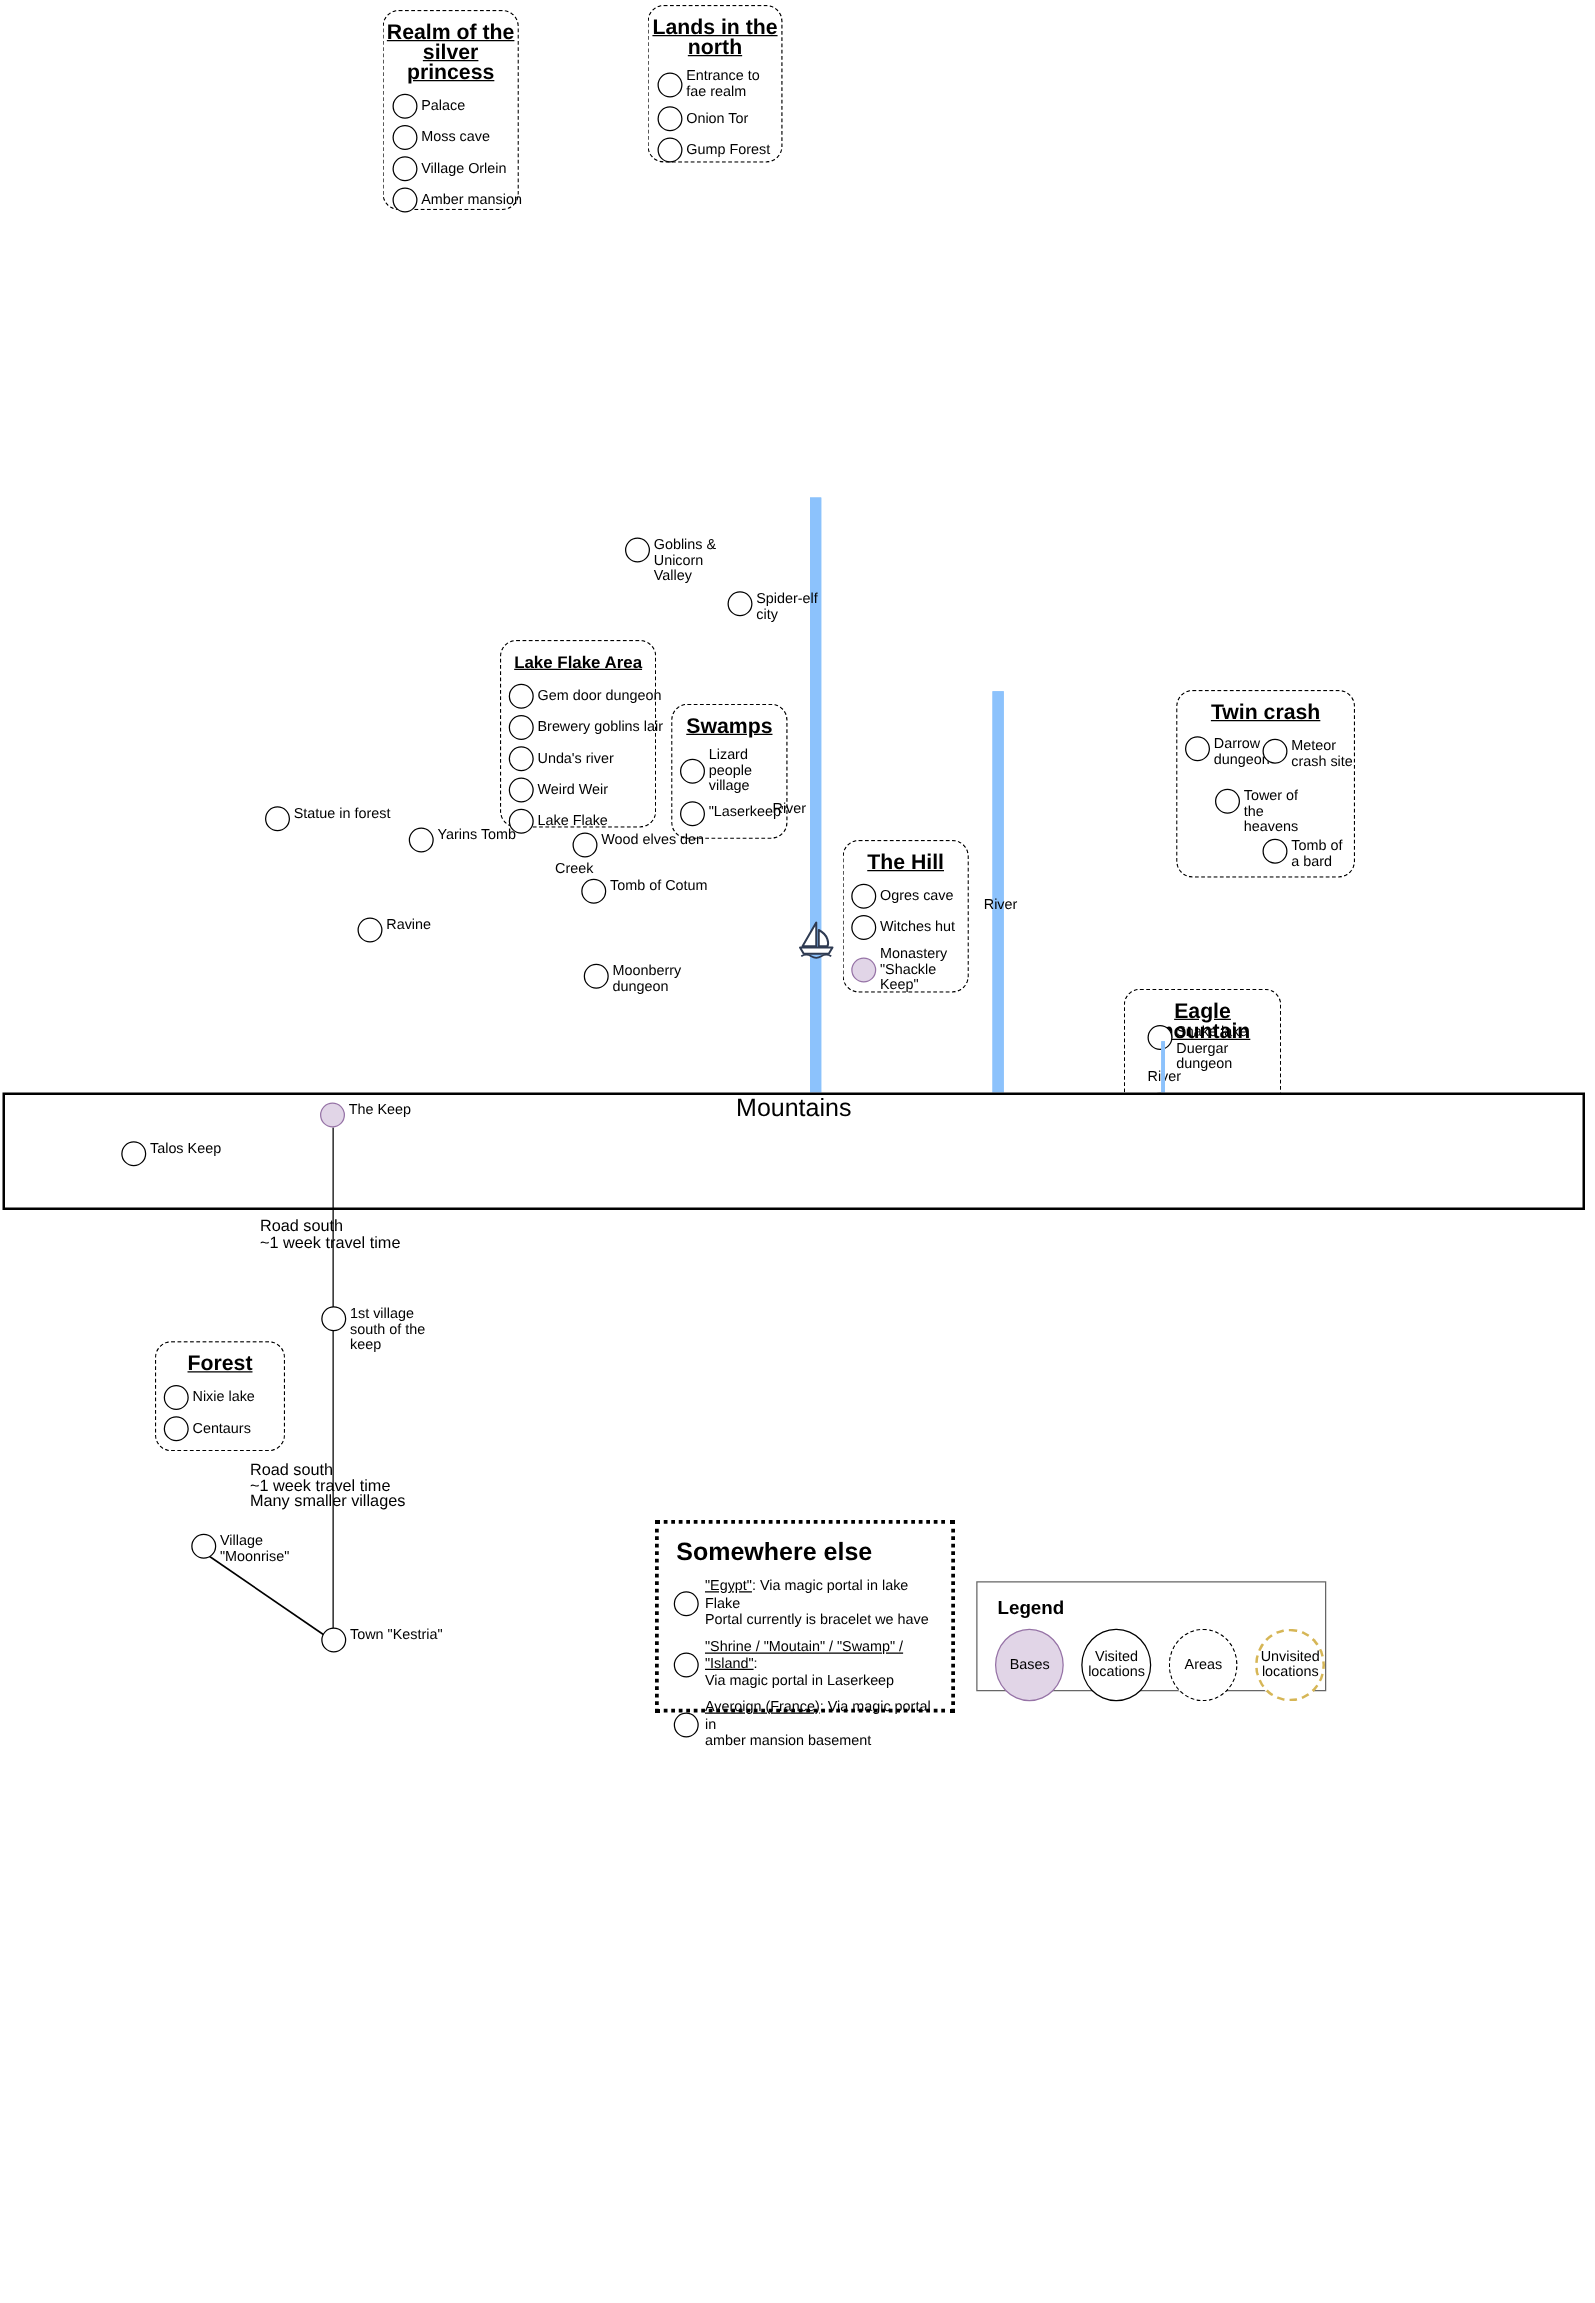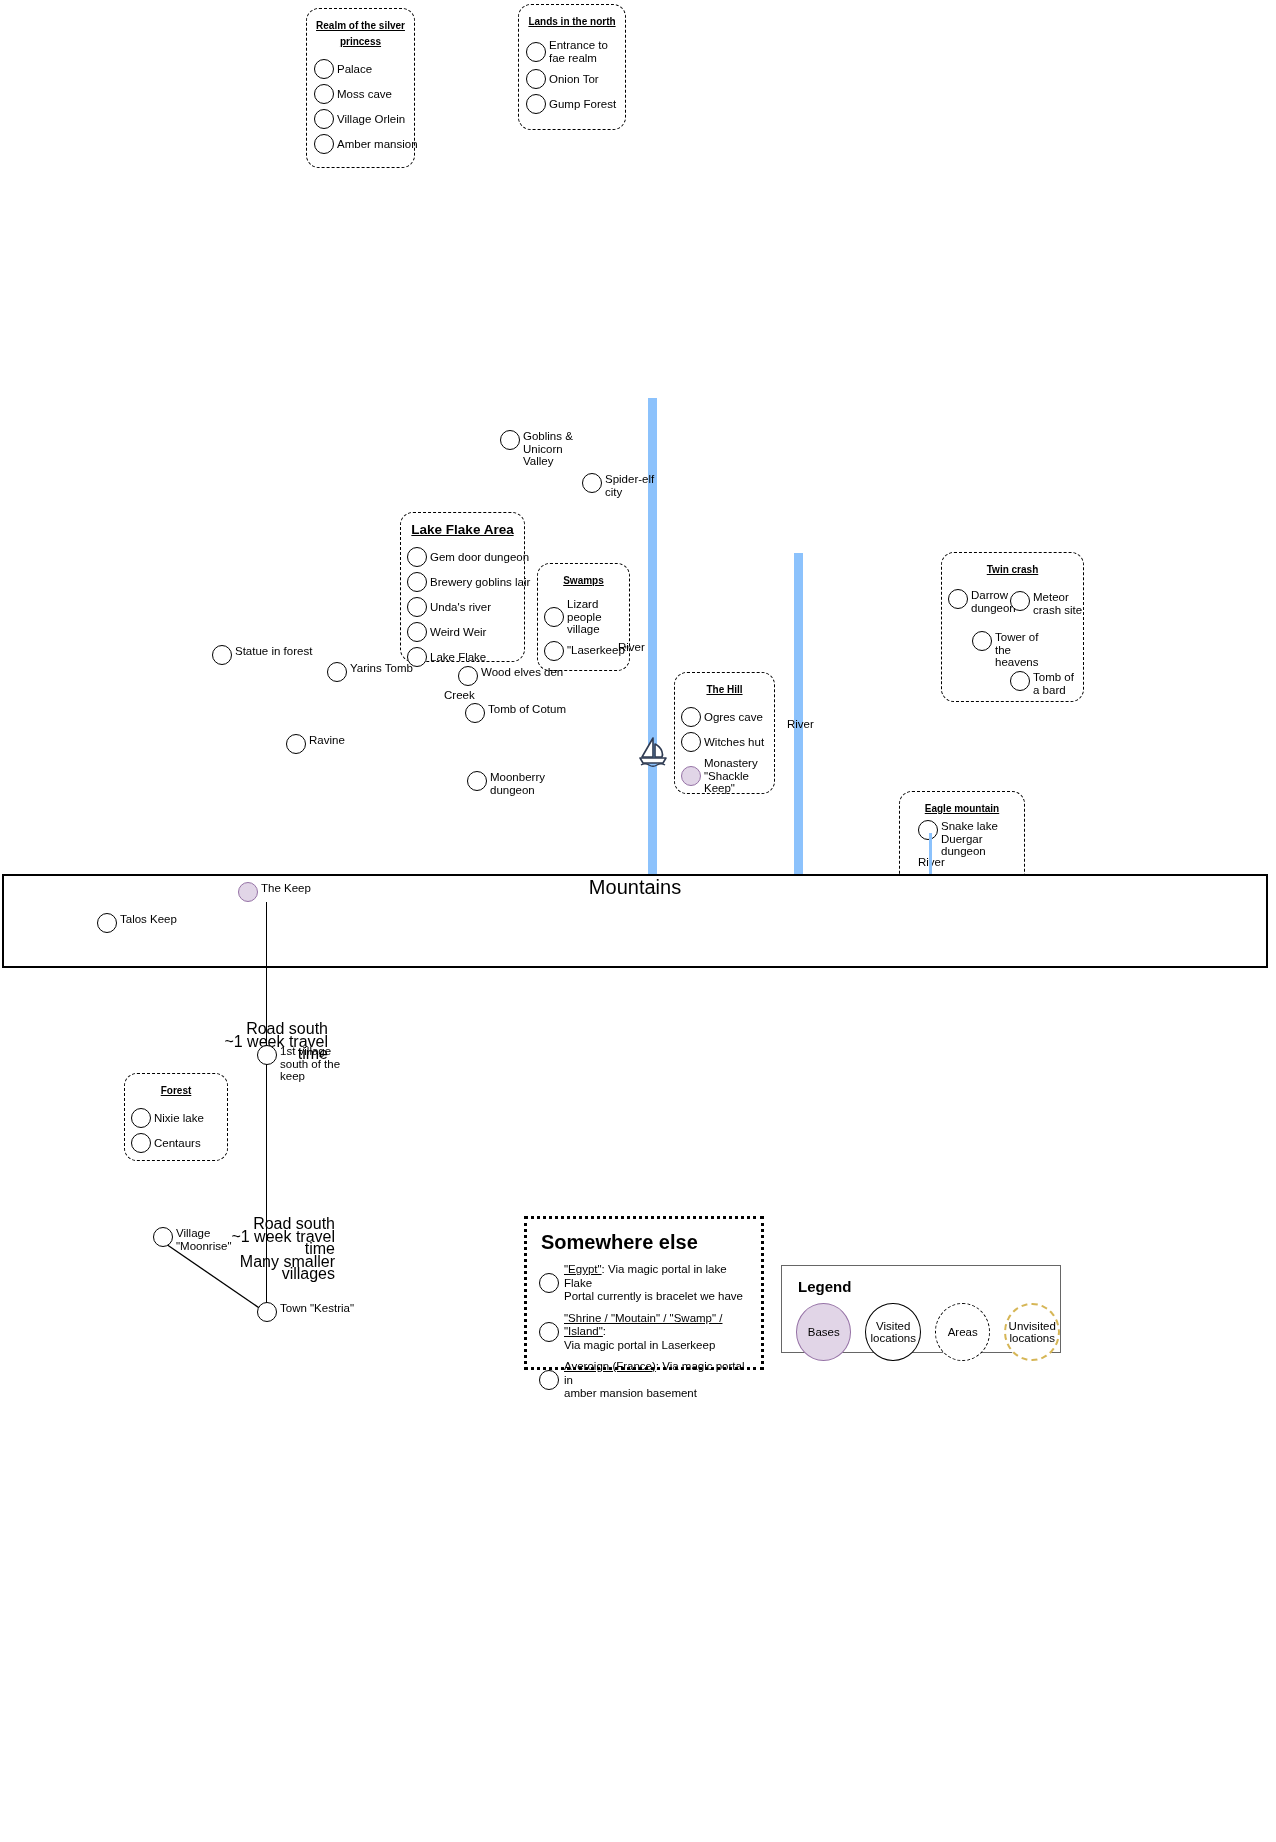--- a/index.html
+++ b/index.html
@@ -46,21 +46,21 @@
   
   .group {
     position: absolute;
     border: 1.4px dashed #000;
     border-radius: 13px;
     background: transparent;
   }
   .group .gtitle {
     text-align: center;
     font-weight: bold;
-    font-size: 10px;
+    font-size: 17px;
     line-height: 16px;
     text-decoration: underline;
     padding-top: 9px;
     color: #000;
   }
   .group .glist {
     padding: 4px 4px 6px 7px;
   }
   .group .gitem {
     display: flex;
@@ -96,25 +96,24 @@
     color: #000;
   }
 
   
   .edge {
     position: absolute;
     background: #000;
   }
   .roadlabel {
     position: absolute;
-    font-size: 16px;
+    font-size: 13px;
     line-height: 12.5px;
-    text-align: right;
-    color: #000;
-    margin-top: 48px;
+    text-align: left;
+    color: #000;
   }
 
   
   #somewhere {
     position: absolute;
     border: 3px dotted #000;
     background: #fff;
   }
   #somewhere .sw-title {
     font-size: 20px;
@@ -381,21 +380,21 @@
   <div id="mountains" style="left:2px; top:874px; width:1266px; height:94px;">
     <span class="mtext">Mountains</span>
   </div>
 
   <div class="edge" style="left:266px; top:902px; width:1.4px; height:410px;"></div>
 
   <svg style="position:absolute; left:160px; top:1238px;" width="115" height="82">
     <line x1="6" y1="6" x2="108" y2="76" stroke="#000" stroke-width="1.3"></line>
   </svg>
 
-  <div class="node" style="left:238px; top:882px;">
+  <div class="node" style="left:256px; top:882px;">
     <span class="circ base"></span>
     <span class="nlabel nowrap">The Keep</span>
   </div>
 
   <div class="node" style="left:97px; top:913px;">
     <span class="circ"></span>
     <span class="nlabel nowrap">Talos Keep</span>
   </div>
 
   <div class="roadlabel" style="left:208px; top:975px; width:120px;">

